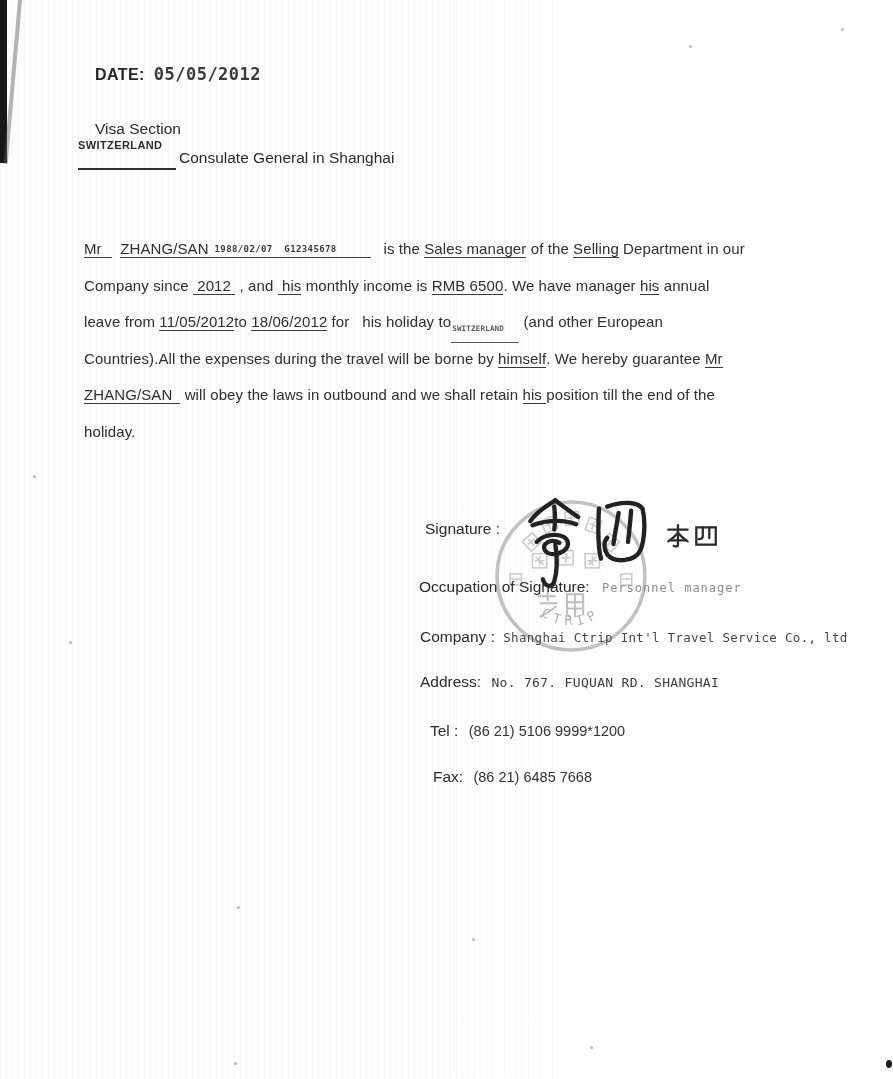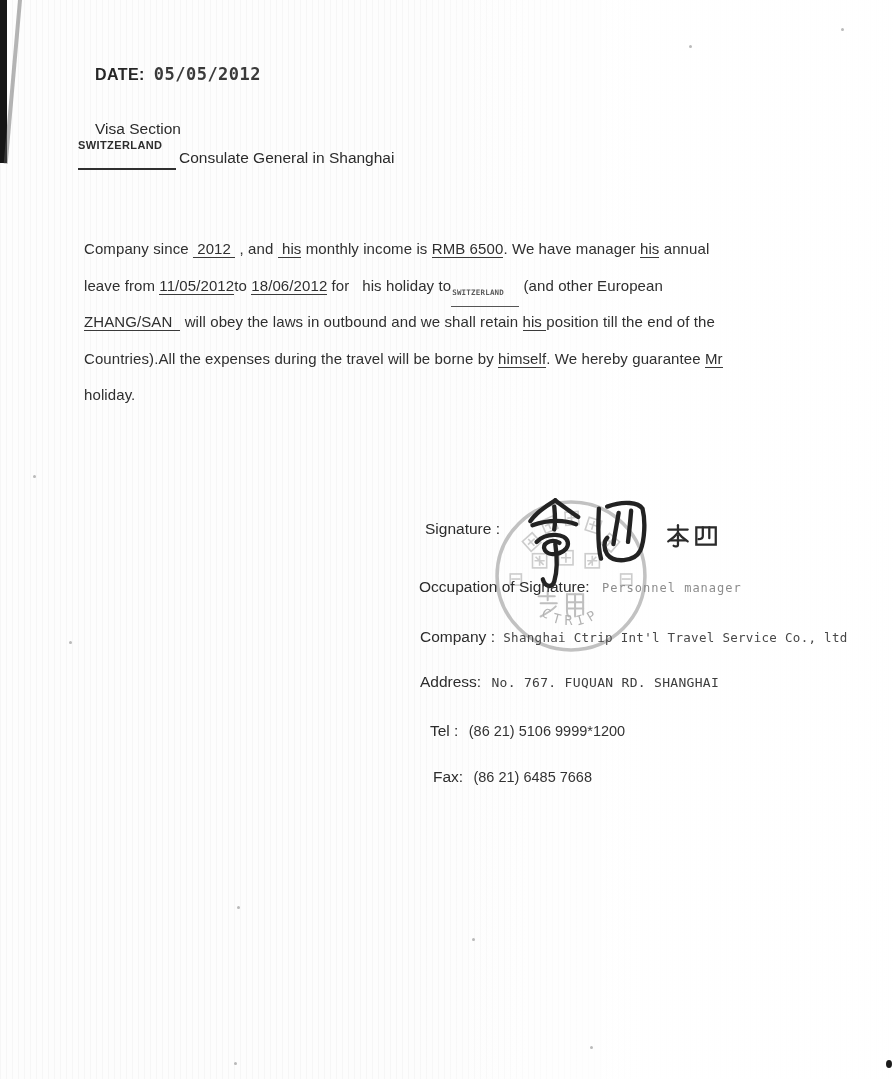--- a/index.html
+++ b/index.html
@@ -75,24 +75,25 @@
 </div>
 
 <div class="abs visa-section">Visa Section</div>
 
 <div class="abs swiss-line">
   <span class="swiss-fill">SWITZERLAND</span>
   <span class="consulate">Consulate General in Shanghai</span>
 </div>
 
 <div class="abs para">
+  <div class="pline"><span class="pr10 u">Mr</span><span>  </span><span class="pr30 u"><span>ZHANG/SAN</span><span class="sm">&nbsp;1988/02/07&nbsp;&nbsp;G12345678</span></span><span>   is the </span><span class="u">Sales manager</span><span> of the </span><span class="u">Selling</span><span> Department in our</span></div>
   <div class="pline"><span>Company since </span><span class="u">&nbsp;2012&nbsp;</span><span> , and </span><span class="u">&nbsp;his</span><span> monthly income is </span><span class="u">RMB 6500</span><span>. We have manager </span><span class="u">his</span><span> annual</span></div>
   <div class="pline"><span>leave from </span><span class="u">11/05/2012</span><span>to </span><span class="u">18/06/2012</span><span> for &nbsp; his holiday to</span><span class="tinyfill">SWITZERLAND</span><span> (and other European</span></div>
+  <div class="pline"><span>Countries).All the expenses during the travel will be borne by </span><span class="u">himself</span><span>. We hereby guarantee </span><span class="u">Mr</span></div>
   <div class="pline"><span class="pr6 u">ZHANG/SAN</span><span> will obey the laws in outbound and we shall retain </span><span class="u">his&nbsp;</span><span>position till the end of the</span></div>
-  <div class="pline"><span>Countries).All the expenses during the travel will be borne by </span><span class="u">himself</span><span>. We hereby guarantee </span><span class="u">Mr</span></div>
   <div class="pline"><span>holiday.</span></div>
 </div>
 
 <div class="abs stamp" aria-label="circular-company-seal">
   <svg width="158" height="158" viewBox="0 0 156 156">
     <circle cx="78" cy="78" r="73" fill="none" stroke="#b3b3b3" stroke-width="3.5"></circle>
 
     <g fill="none" stroke="#c0c0c0" stroke-width="1.6">
       <g transform="translate(30,44) rotate(-42)">
           <rect width="13" height="13"></rect>

